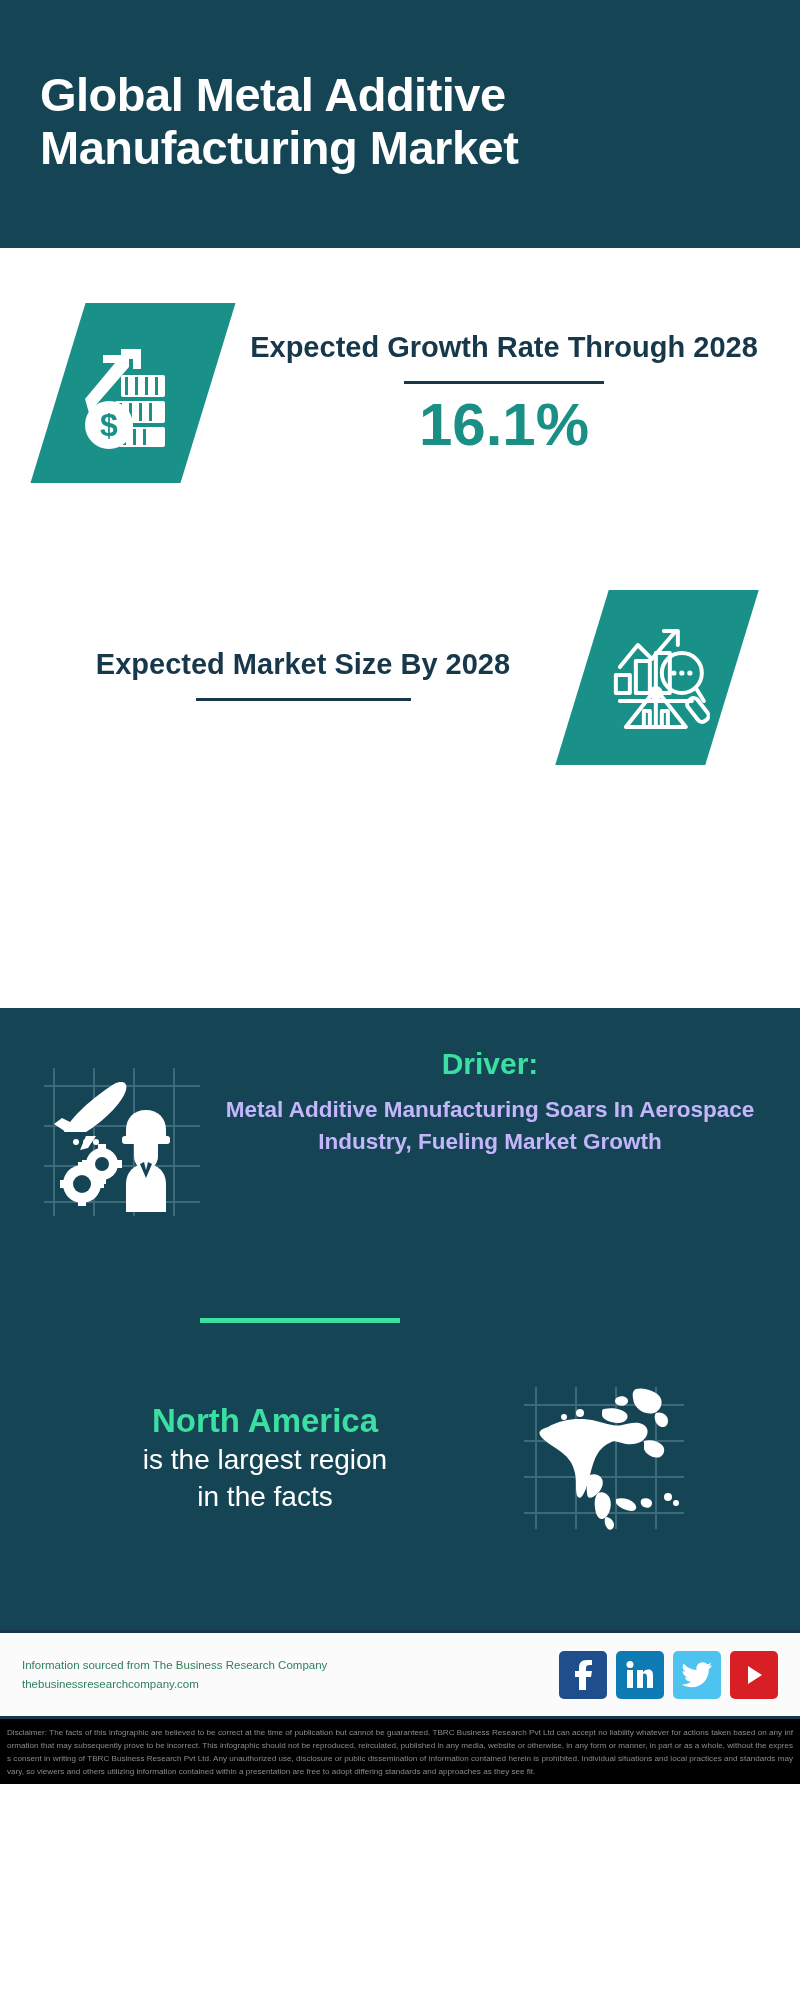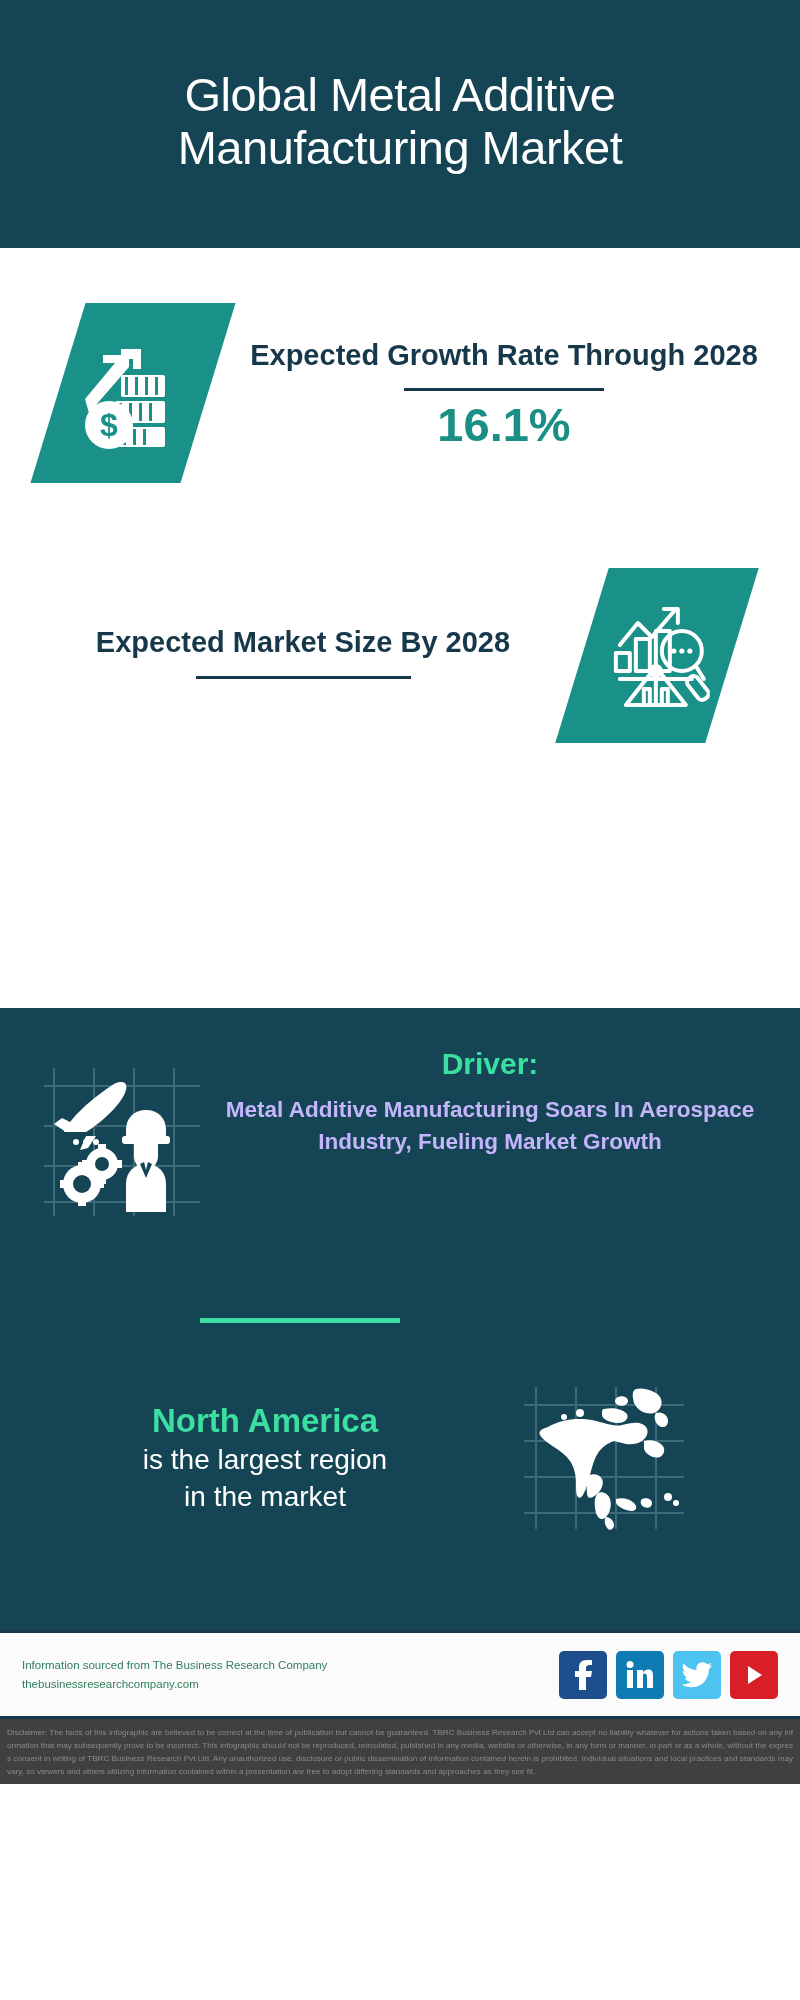--- a/index.html
+++ b/index.html
@@ -15,23 +15,23 @@
   
   .header {
     width:800px; height:248px;
     background:#154554;
     display:flex; align-items:center; justify-content:center;
     padding:6px 40px 10px;
   }
   .header-title {
     color:#ffffff;
     font-size:47px;
-    font-weight:normal;
+    font-weight:bold;
     line-height:1.12;
-    text-align:center;
+    text-align:left;
     letter-spacing:-0.5px;
   }
 
   
   .white-zone {
     position:relative;
     width:800px; height:760px;
     background:#ffffff;
   }
 
@@ -52,25 +52,25 @@
   .stat-text { flex:1; display:flex; flex-direction:column; align-items:center; }
   .stat-label {
     color:#17384a;
     font-size:29px; font-weight:bold;
     line-height:1.32; text-align:center;
     white-space:nowrap;
   }
   .stat-rule { height:3px; background:#17384a; margin:14px 0 8px; }
   .stat-value {
     color:#1a8f85;
-    font-size:47px; font-weight:bold;
+    font-size:60px; font-weight:bold;
     line-height:1.1; text-align:center;
   }
 
-  .stat-size { top:292px; left:0; width:800px; height:230px; }
+  .stat-size { top:314px; left:0; width:800px; height:230px; }
 
   
   .skyline-wrap {
     position:absolute; left:0; top:1010px;
     width:800px; height:110px;
     overflow:hidden;
     pointer-events:none;
   }
   .skyline-wrap svg { display:block; width:800px; height:110px; }
 
@@ -142,21 +142,21 @@
     display:flex; align-items:center; justify-content:center;
   }
   .s-fb { background:#1e4e8c; }
   .s-li { background:#0f7bb5; }
   .s-tw { background:#4fc3f0; }
   .s-yt { background:#d81f26; }
 
   
   .disclaimer {
     width:800px;
-    background:#404040;
+    background:#000000;
     border-top:3px solid #17384a;
     padding:7px 7px 6px;
     color:#8a8a8a;
     font-size:8.1px;
     line-height:1.62;
     text-align:justify;
     word-break:break-all;
     font-family:"Liberation Sans", sans-serif;
   }
 </style>
@@ -316,21 +316,21 @@
       <div class="driver-body">Metal Additive Manufacturing Soars In Aerospace Industry, Fueling Market Growth</div>
     </div>
   </div>
 
   <div class="mint-divider"></div>
 
   <div class="region-row">
     <div class="region-text">
       <div class="region-name">North America</div>
       <div class="region-sub">is the largest region</div>
-      <div class="region-sub">in the market</div>
+      <div class="region-sub">in the facts</div>
     </div>
     <div class="map-box">
       <svg width="180" height="150" viewBox="0 0 180 150" aria-hidden="true">
         <g stroke="#3d6a78" stroke-width="2" fill="none">
           <line x1="18" y1="4" x2="18" y2="146"></line>
           <line x1="58" y1="4" x2="58" y2="146"></line>
           <line x1="98" y1="4" x2="98" y2="146"></line>
           <line x1="138" y1="4" x2="138" y2="146"></line>
           <line x1="6" y1="22" x2="166" y2="22"></line>
           <line x1="6" y1="58" x2="166" y2="58"></line>

